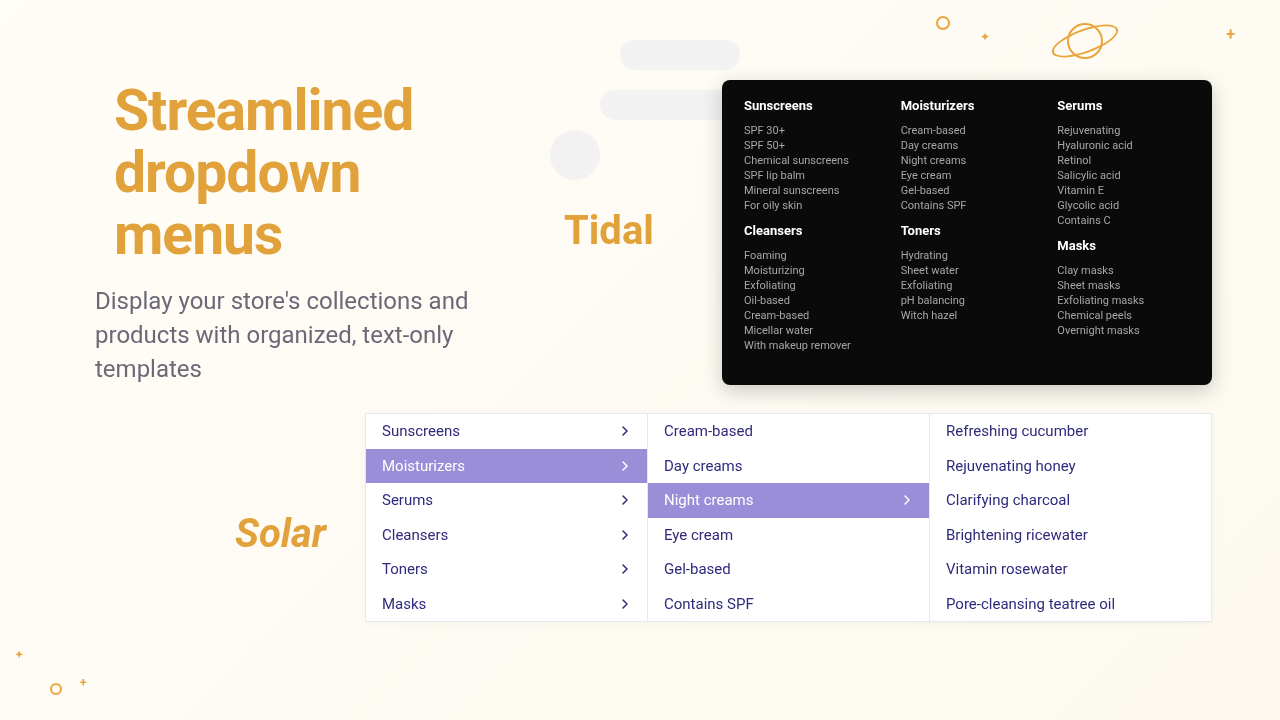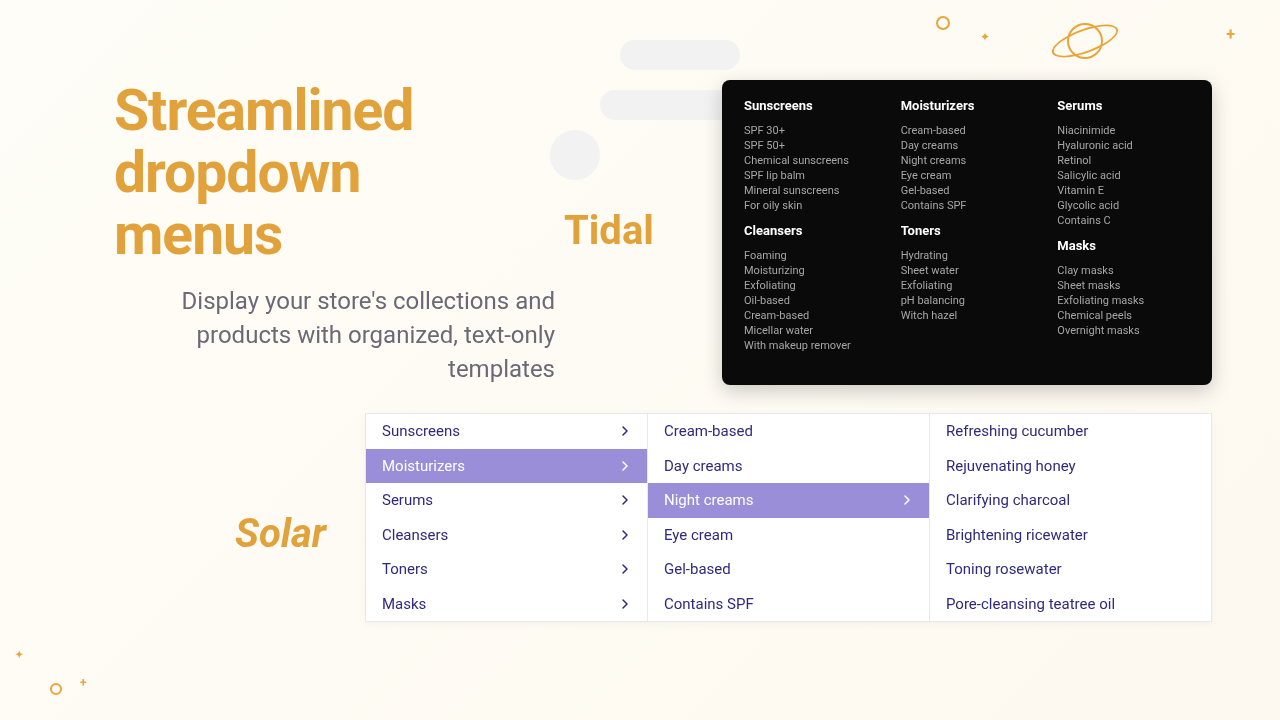--- a/index.html
+++ b/index.html
@@ -74,21 +74,20 @@
     font-weight: 700;
     letter-spacing: -1px;
     margin-left: 19px;
   }
   .headline p {
     margin-top: 18px;
     color: #6b6977;
     font-size: 24px;
     line-height: 34px;
     font-weight: 400;
-    text-align: right;
   }
 
   .tidal-label {
     position: absolute;
     left: 564px;
     top: 207px;
     color: #e2a23b;
     font-size: 40px;
     font-weight: 700;
   }
@@ -239,21 +238,21 @@
         <div class="tidal-item">Hydrating</div>
         <div class="tidal-item">Sheet water</div>
         <div class="tidal-item">Exfoliating</div>
         <div class="tidal-item">pH balancing</div>
         <div class="tidal-item">Witch hazel</div>
       </div>
     </div>
     <div class="tidal-col">
       <div class="tidal-block">
         <div class="tidal-head">Serums</div>
-        <div class="tidal-item">Niacinimide</div>
+        <div class="tidal-item">Rejuvenating</div>
         <div class="tidal-item">Hyaluronic acid</div>
         <div class="tidal-item">Retinol</div>
         <div class="tidal-item">Salicylic acid</div>
         <div class="tidal-item">Vitamin E</div>
         <div class="tidal-item">Glycolic acid</div>
         <div class="tidal-item">Contains C</div>
       </div>
       <div class="tidal-block">
         <div class="tidal-head">Masks</div>
         <div class="tidal-item">Clay masks</div>
@@ -348,19 +347,19 @@
       <div class="solar-item">
         <span>Rejuvenating honey</span>
       </div>
       <div class="solar-item">
         <span>Clarifying charcoal</span>
       </div>
       <div class="solar-item">
         <span>Brightening ricewater</span>
       </div>
       <div class="solar-item">
-        <span>Toning rosewater</span>
+        <span>Vitamin rosewater</span>
       </div>
       <div class="solar-item">
         <span>Pore-cleansing teatree oil</span>
       </div>
     </div>
 </div>
 
 </body></html>

